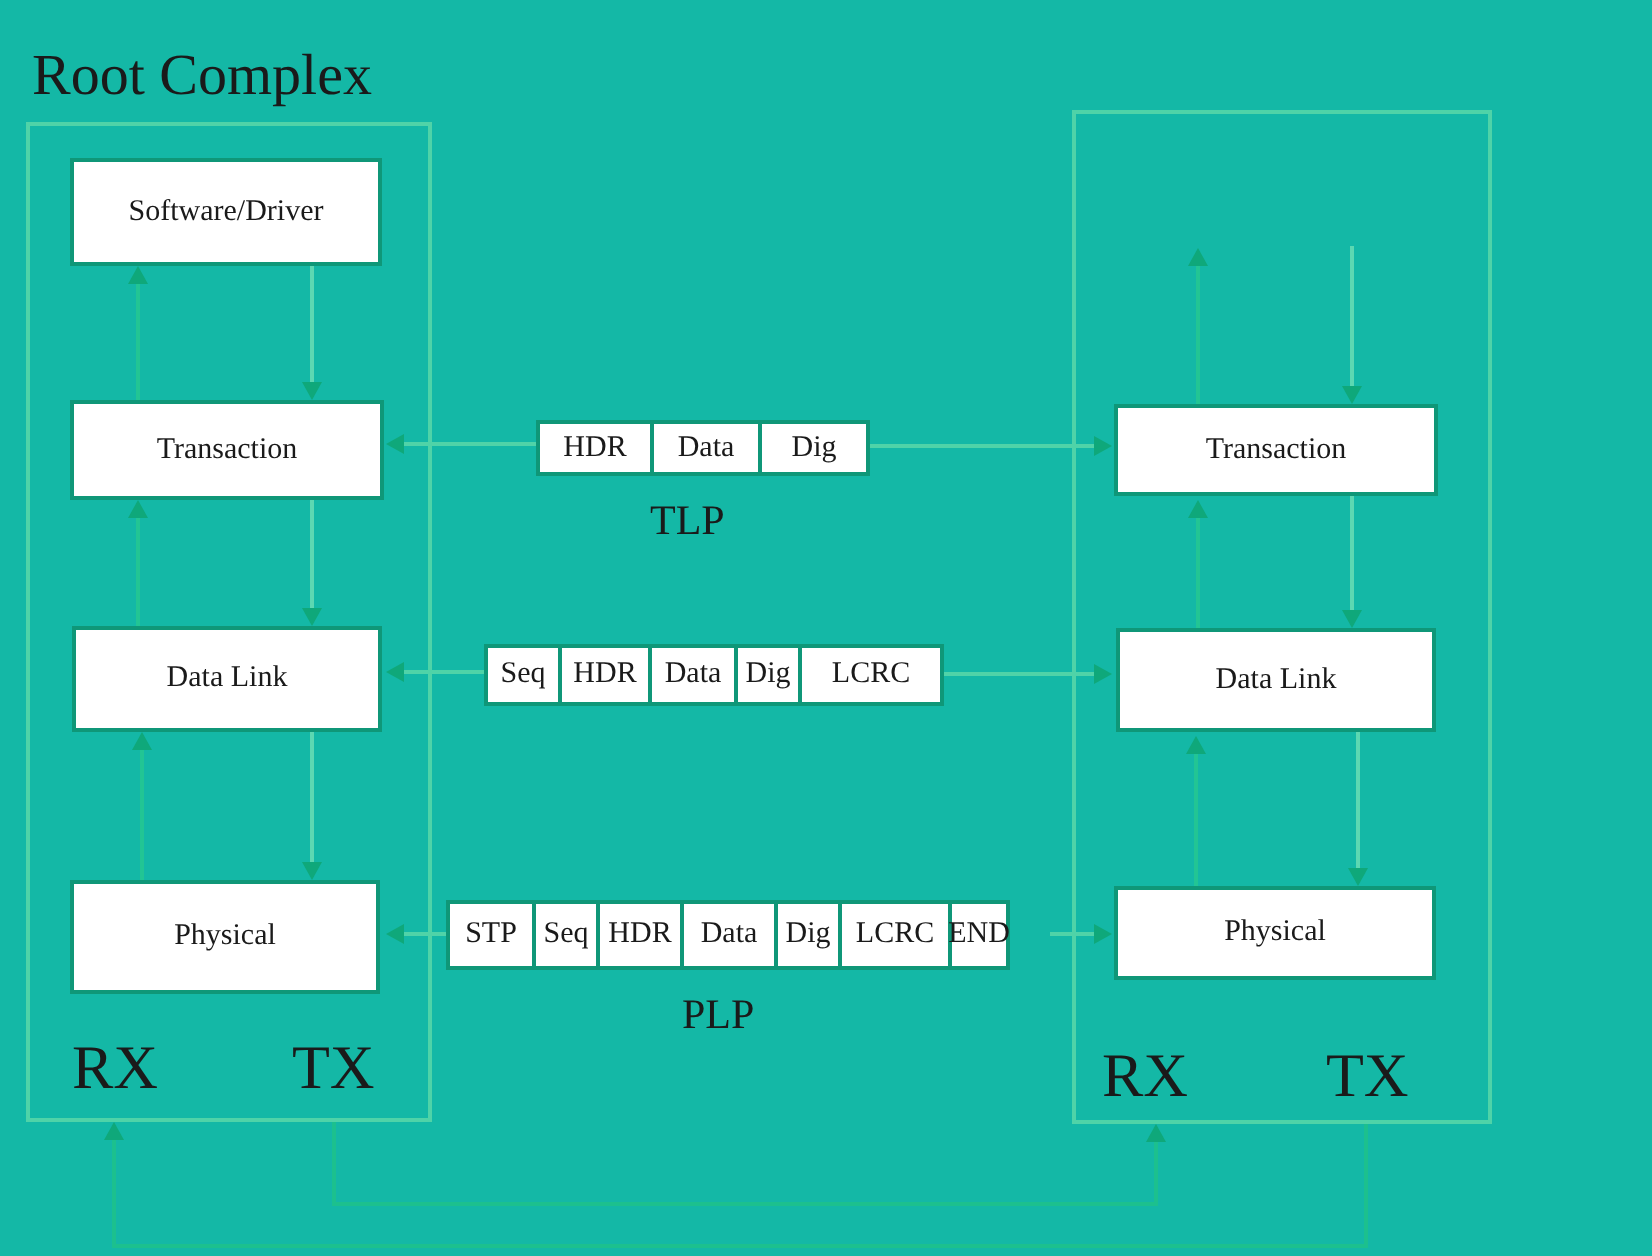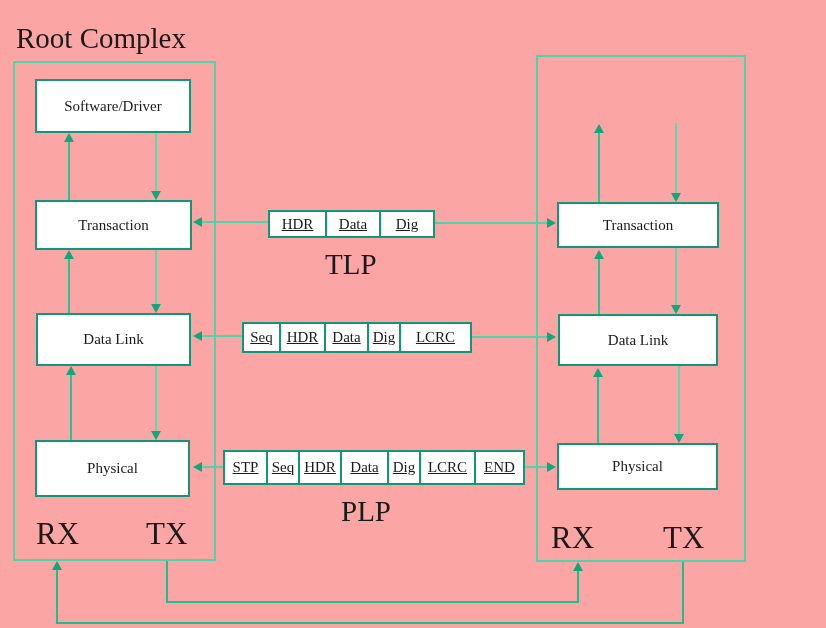--- a/index.html
+++ b/index.html
@@ -1,40 +1,40 @@
 <!DOCTYPE html>
 <html style="--box-border: #0f9778; --container-border: #4fd3a8; --arrow-up: #22c594; --arrow-down: #5cd8b2; --arrow-horizontal: #4fd3a8; --routing-line: #1cc08e; --arrowhead: #0fa87a; --text: #1a1a1a;"><head>
 <meta charset="utf-8">
 <style>
   * { box-sizing: border-box; margin: 0; padding: 0; }
   html,body { background:#ffffff; }
   .canvas {
     position: relative;
     width: 826px; height: 628px;
-    background: #fca5a5;
+    background: #14b8a6;
     font-family: "Liberation Serif", "DejaVu Serif", serif;
     color: var(--text, #1a1a1a);
     overflow: hidden;
   }
   .title { position:absolute; font-size:29px; line-height:1; white-space:nowrap; }
   .container { position:absolute; border:2px solid var(--container-border,#4fd3a8); background:transparent; }
   .lbox {
     position:absolute; border:2px solid var(--box-border,#0f9778); background:#fff;
     display:flex; align-items:center; justify-content:center;
     font-size:15px; white-space:nowrap;
   }
   .rxtx { position:absolute; font-size:31px; line-height:1; }
-  .prow { position:absolute; display:flex; border:2px solid var(--box-border,#0f9778); background:#fff;text-decoration:underline; }
+  .prow { position:absolute; display:flex; border:2px solid var(--box-border,#0f9778); background:#fff; }
   .pcell {
     border-right:2px solid var(--box-border,#0f9778);
     display:flex; align-items:center; justify-content:center;
     font-size:15px; white-space:nowrap;
   }
   .pcell:last-child { border-right:none; }
-  .plabel { position:absolute; font-size:29px; line-height:1; }
+  .plabel { position:absolute; font-size:21px; line-height:1; }
   .hl { position:absolute; height:2px; }
   .vl { position:absolute; width:2px; }
   .c-up    { background: var(--arrow-up,#22c594); }
   .c-down  { background: var(--arrow-down,#5cd8b2); }
   .c-horiz { background: var(--arrow-horizontal,#4fd3a8); }
   .c-route { background: var(--routing-line,#1cc08e); }
   .ah { position:absolute; width:0; height:0; }
   .ah-up    { border-left:5px solid transparent; border-right:5px solid transparent; border-bottom:9px solid var(--arrowhead,#0fa87a); }
   .ah-down  { border-left:5px solid transparent; border-right:5px solid transparent; border-top:9px solid var(--arrowhead,#0fa87a); }
   .ah-left  { border-top:5px solid transparent; border-bottom:5px solid transparent; border-right:9px solid var(--arrowhead,#0fa87a); }
@@ -79,21 +79,21 @@
     <div class="pcell" style="width:69px;">LCRC</div>
   </div>
 
   <div class="prow" style="left:223px; top:450px; height:35px;">
     <div class="pcell" style="width:43px;">STP</div>
     <div class="pcell" style="width:32px;">Seq</div>
     <div class="pcell" style="width:42px;">HDR</div>
     <div class="pcell" style="width:47px;">Data</div>
     <div class="pcell" style="width:32px;">Dig</div>
     <div class="pcell" style="width:55px;">LCRC</div>
-    <div class="pcell" style="width:47px;">END</div>
+    <div class="pcell" style="width:27px;">END</div>
   </div>
   <div class="plabel" style="left:341px; top:497px;">PLP</div>
 
   <div class="vl c-up" style="left:68px; top:136px; height:64px;"></div>
   <div class="ah ah-up" style="left:64px; top:133px;"></div>
   <div class="vl c-down" style="left:155px; top:133px; height:58px;"></div>
   <div class="ah ah-down" style="left:151px; top:191px;"></div>
 
   <div class="vl c-up" style="left:68px; top:259px; height:54px;"></div>
   <div class="ah ah-up" style="left:64px; top:250px;"></div>

